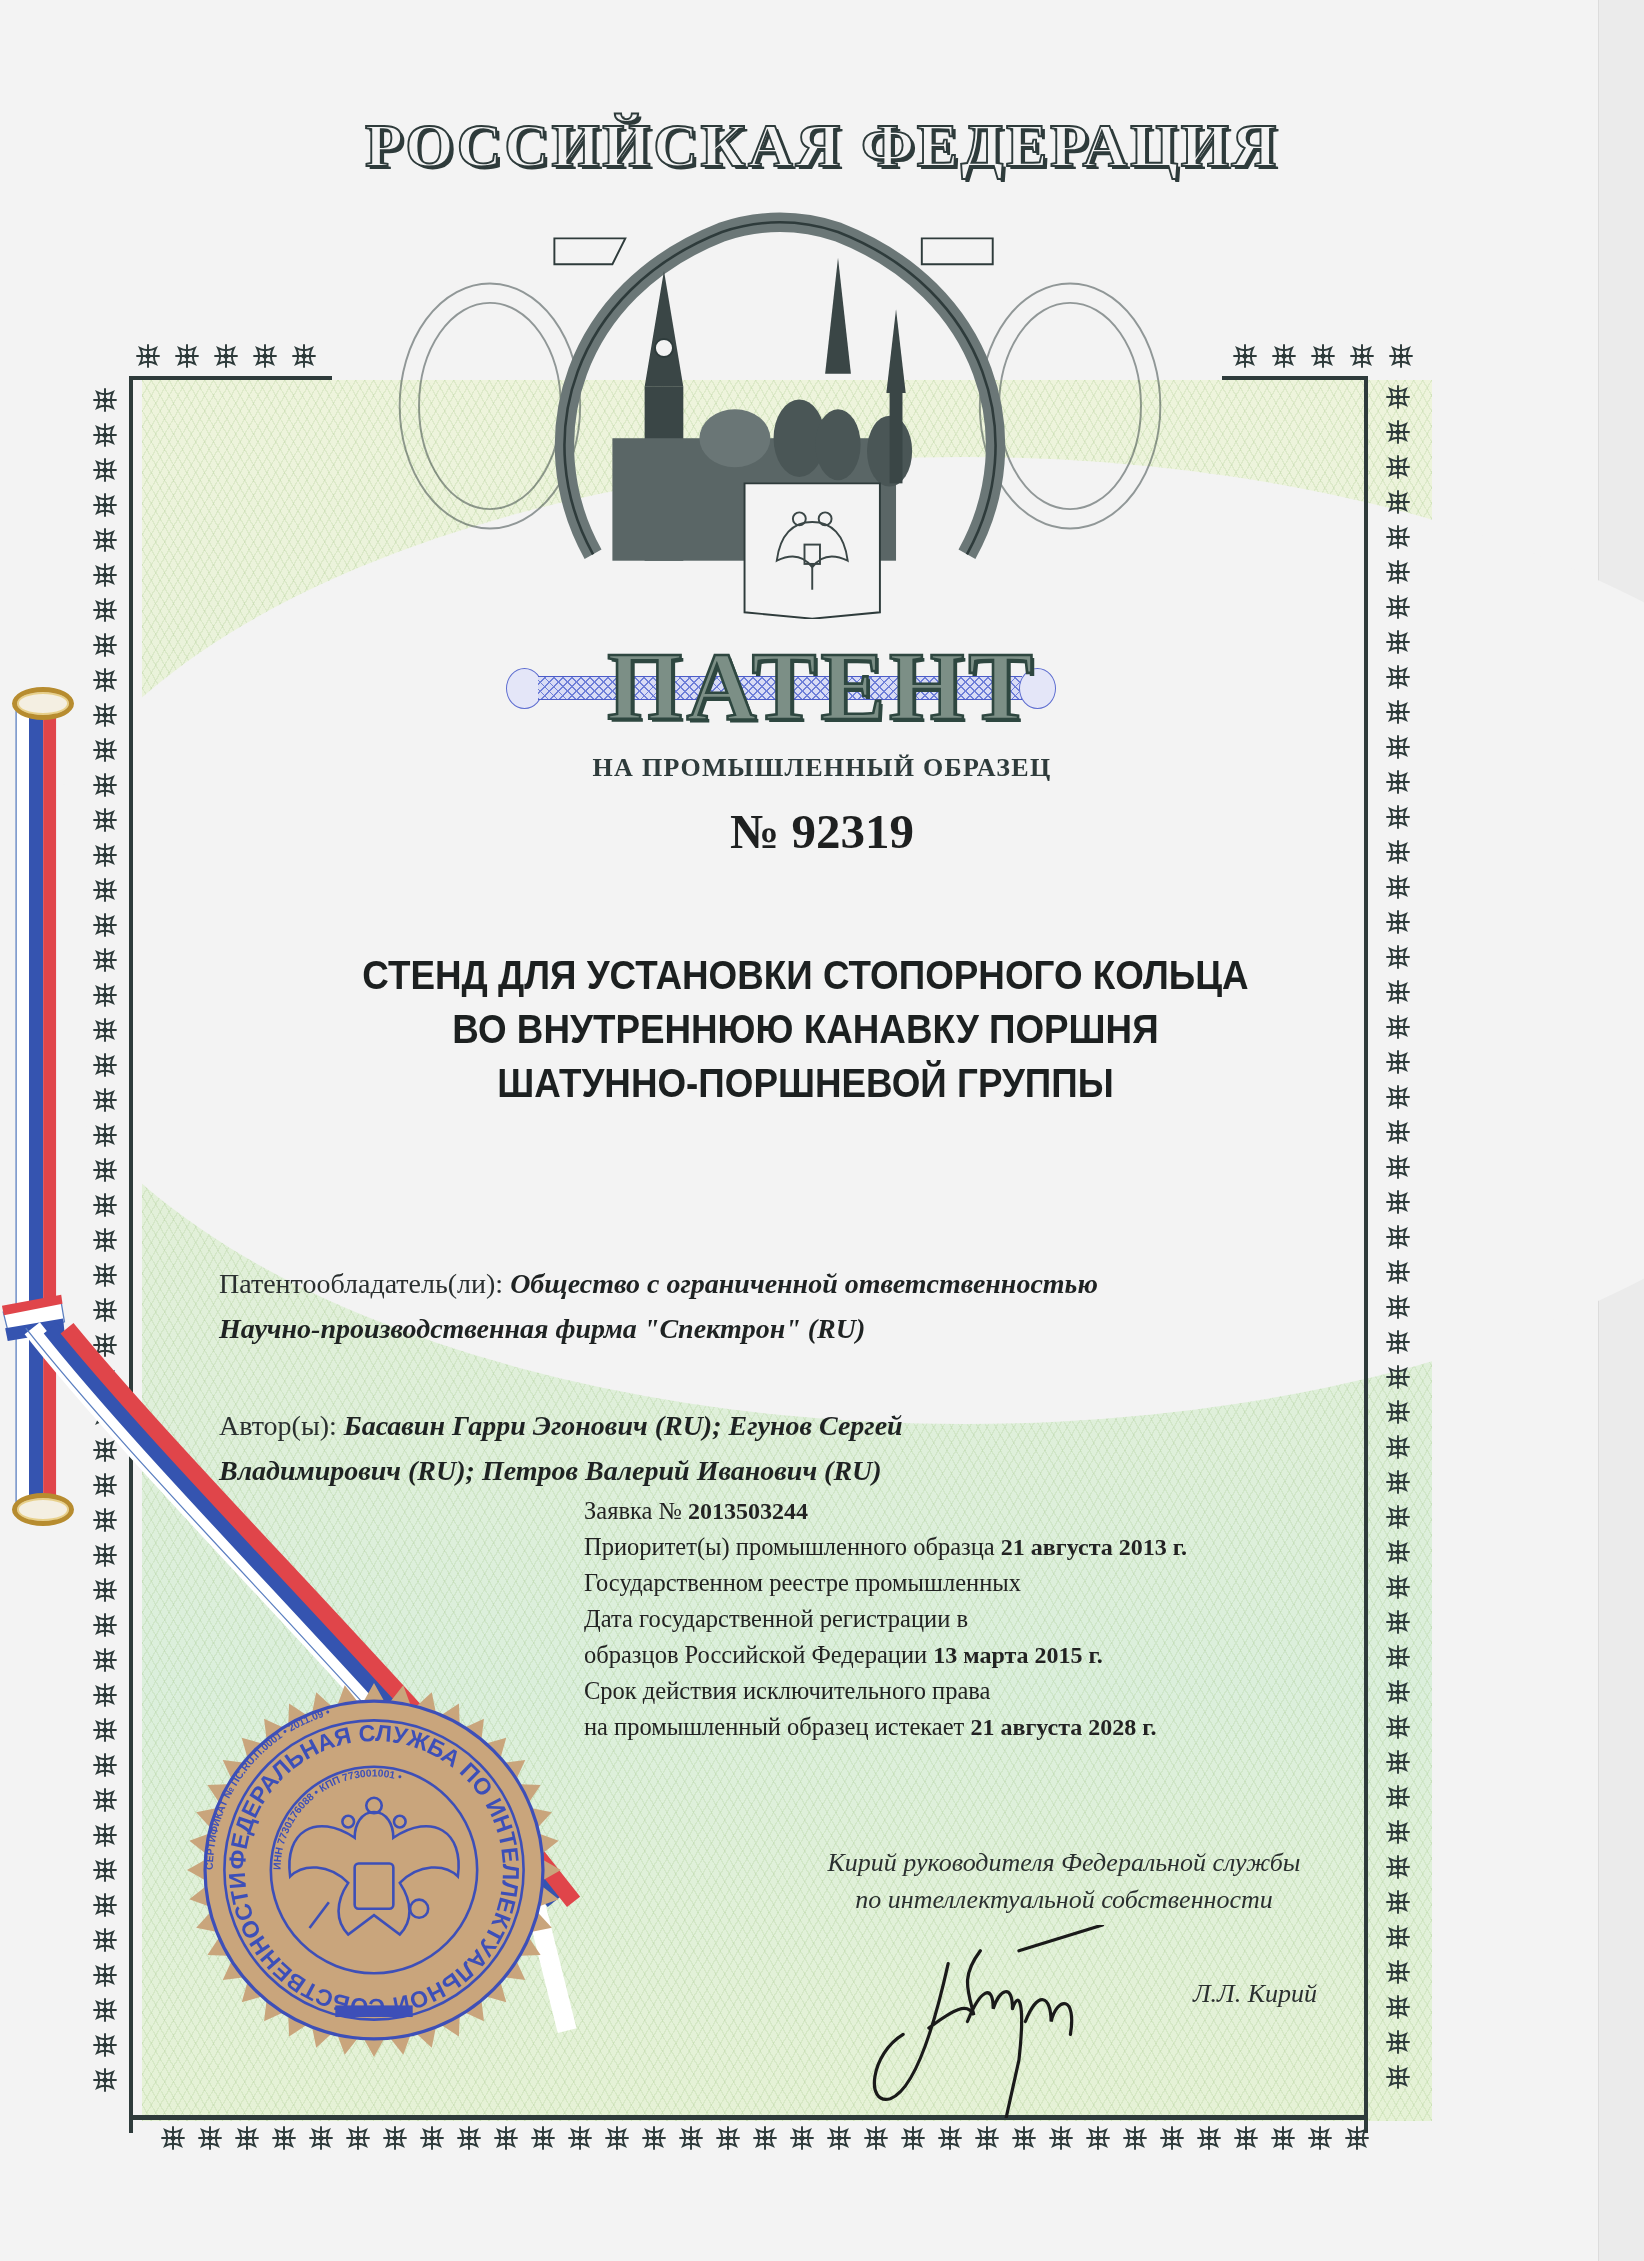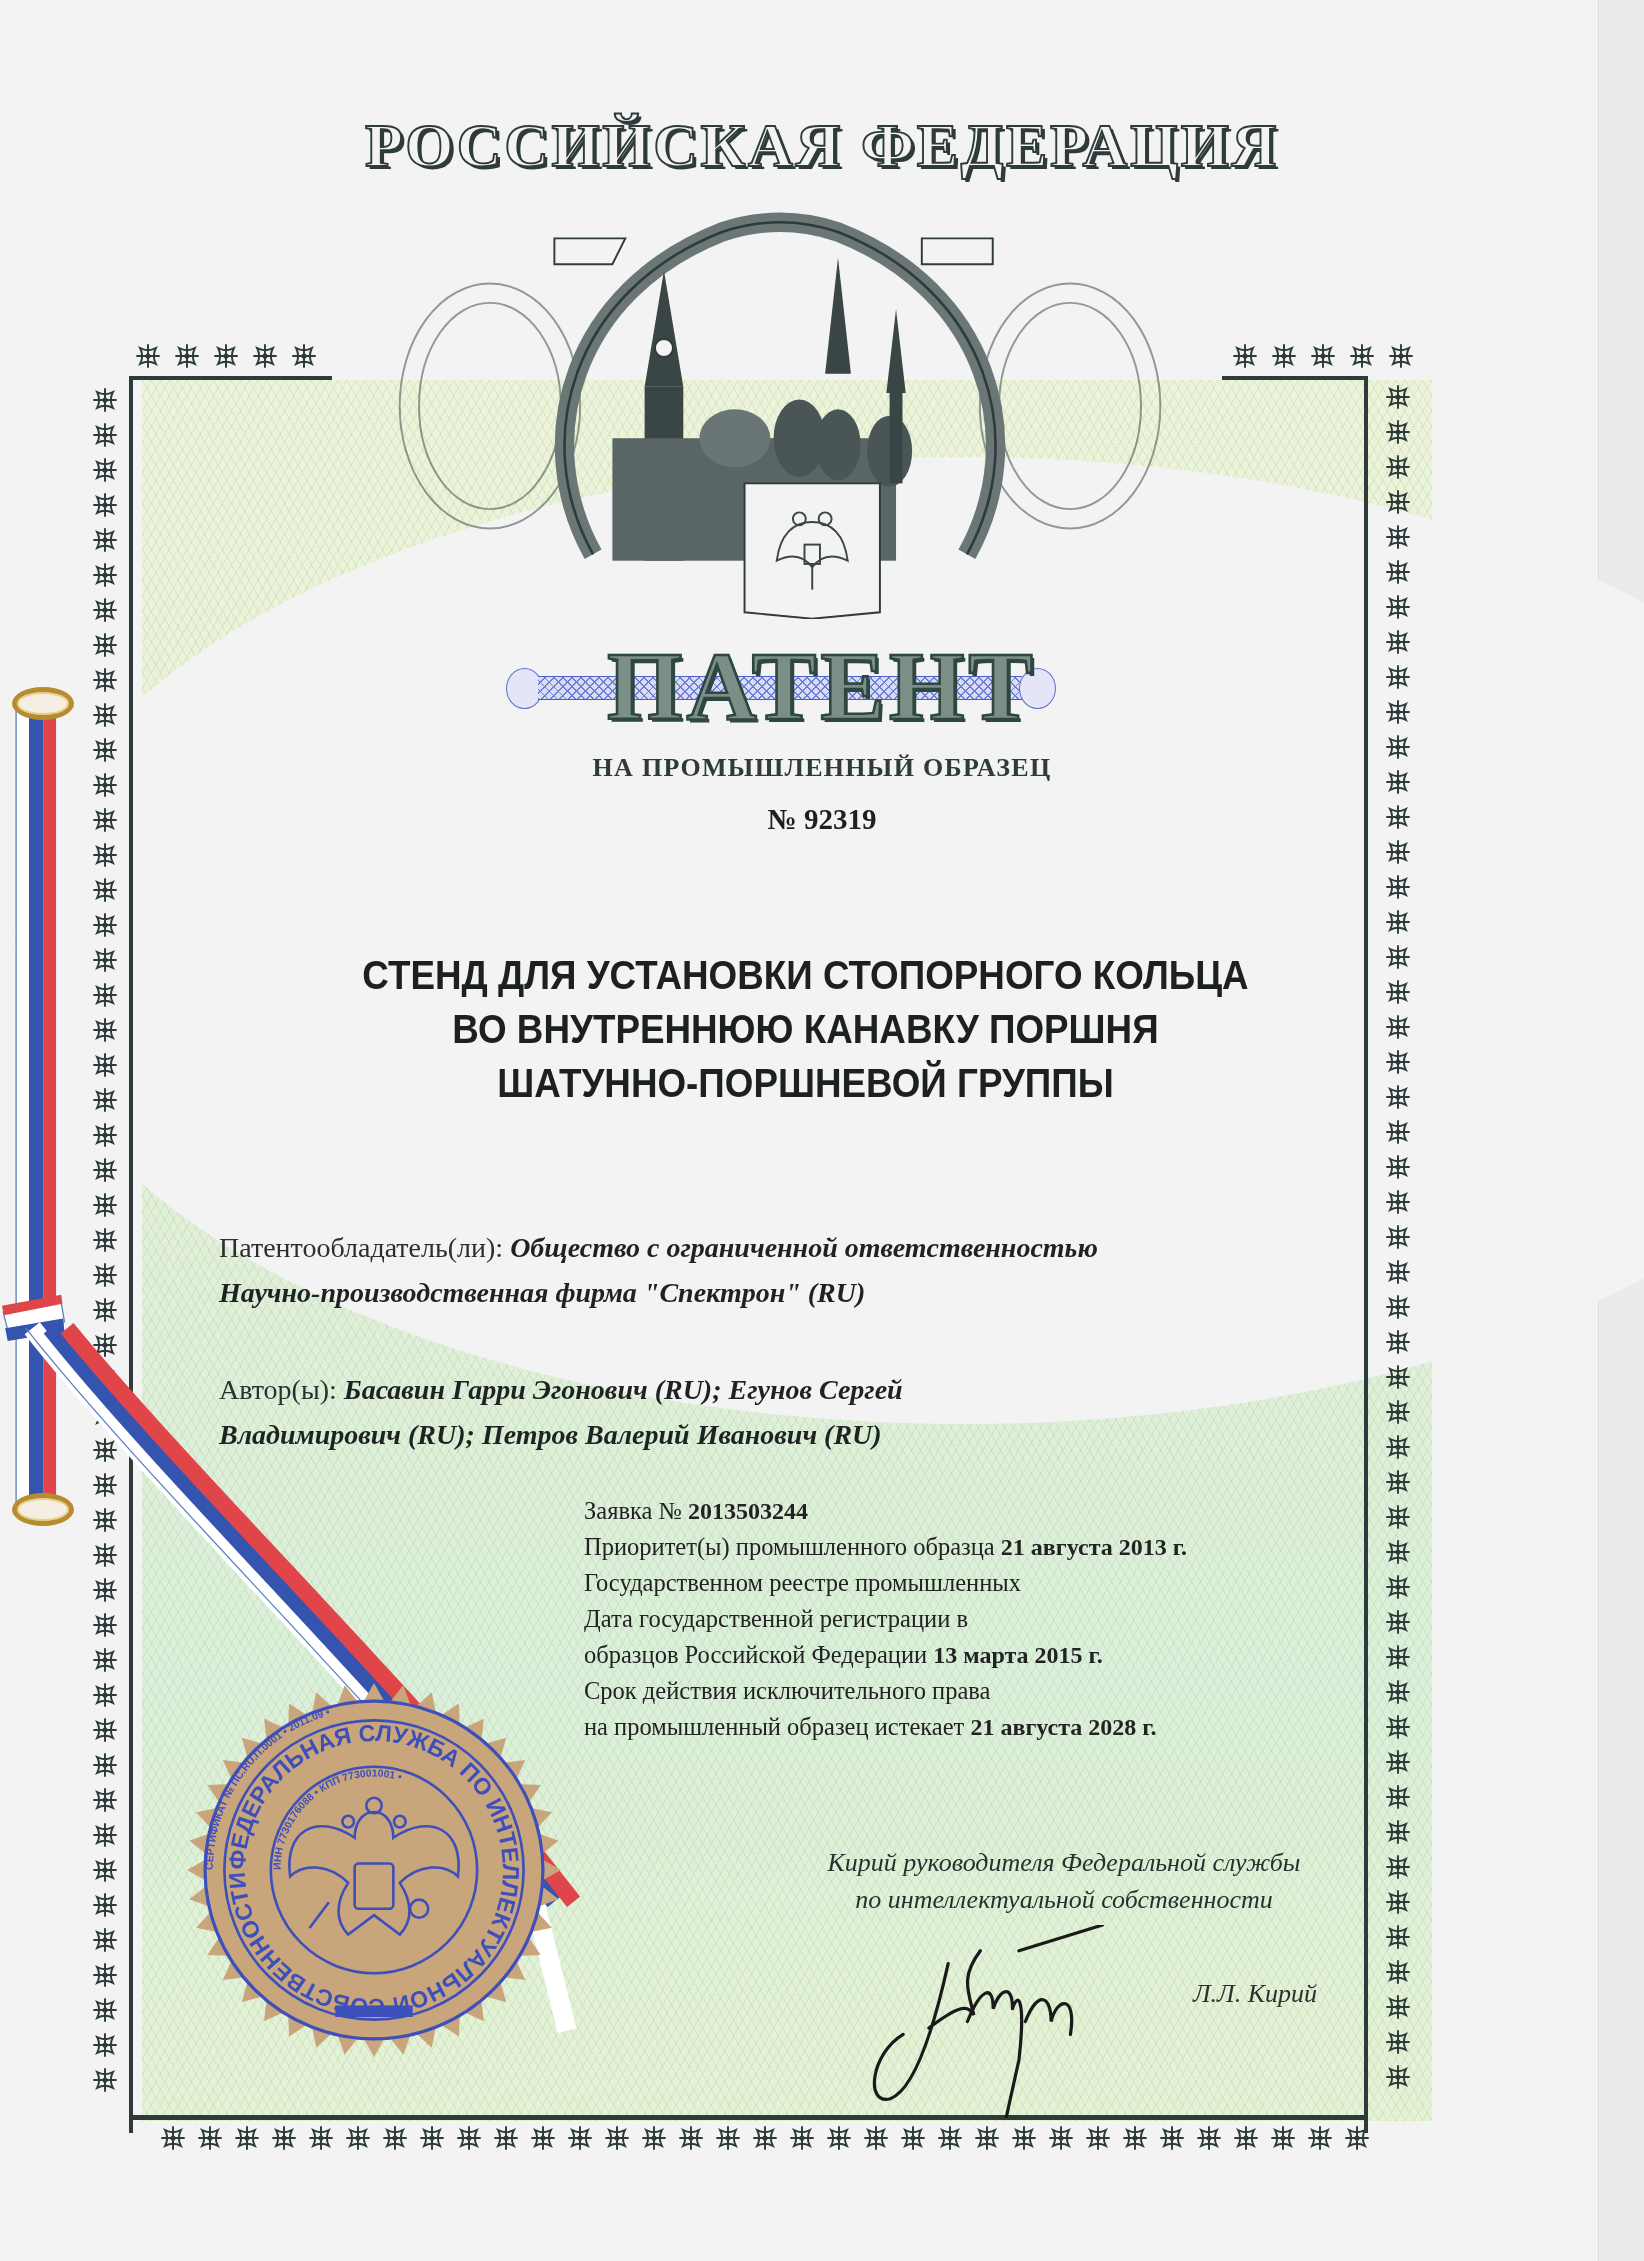--- a/index.html
+++ b/index.html
@@ -55,29 +55,29 @@
     font-size: 97px; font-weight: bold; letter-spacing: 3.9px; line-height: 84px;
     color: #7c8f86; -webkit-text-stroke: 2.6px #2e4740;
     text-shadow: 2.6px 2.6px 0 #2e4740;
   }
   .subtitle {
     position: absolute; left: 0; width: 1644px; top: 753px; text-align: center;
     font-size: 26px; font-weight: bold; letter-spacing: 1.3px; color: #2e3b3b;
   }
   .number {
     position: absolute; left: 0; width: 1644px; top: 803px; text-align: center;
-    font-size: 29px; font-weight: bold; color: #1e2020;
+    font-size: 49px; font-weight: bold; color: #1e2020;
   }
   .invention-title {
     position: absolute; left: 193px; width: 1225px; top: 948px; text-align: center;
     font-size: 40px; font-weight: bold; line-height: 54px; color: #1c2020;
     font-family: "Liberation Sans Narrow", "Liberation Sans", sans-serif;
     transform: scaleX(0.92);
   }
-  .field { position: absolute; font-size: 28px; line-height: 45px; color: #1e2222; }
+  .field { position: absolute; font-size: 28px; line-height: 45px; color: #1e2222; margin-top: 36px; }
   .field .label { font-weight: normal; color: #2a2f2f; }
   .field .value { font-weight: bold; font-style: italic; }
   .owner { left: 219px; top: 1225px; width: 1161px; }
   .authors { left: 219px; top: 1367px; width: 1161px; }
 
   .details { position: absolute; left: 584px; top: 1493px; width: 838px; font-size: 24.5px; line-height: 36px; color: #222; }
   .details .row { white-space: nowrap; }
   .details b { font-size: 24px; }
 
   .signer { position: absolute; left: 774px; top: 1844px; width: 580px; font-size: 26px; font-style: italic; line-height: 37px; text-align: center; color: #2a2f2f; }

